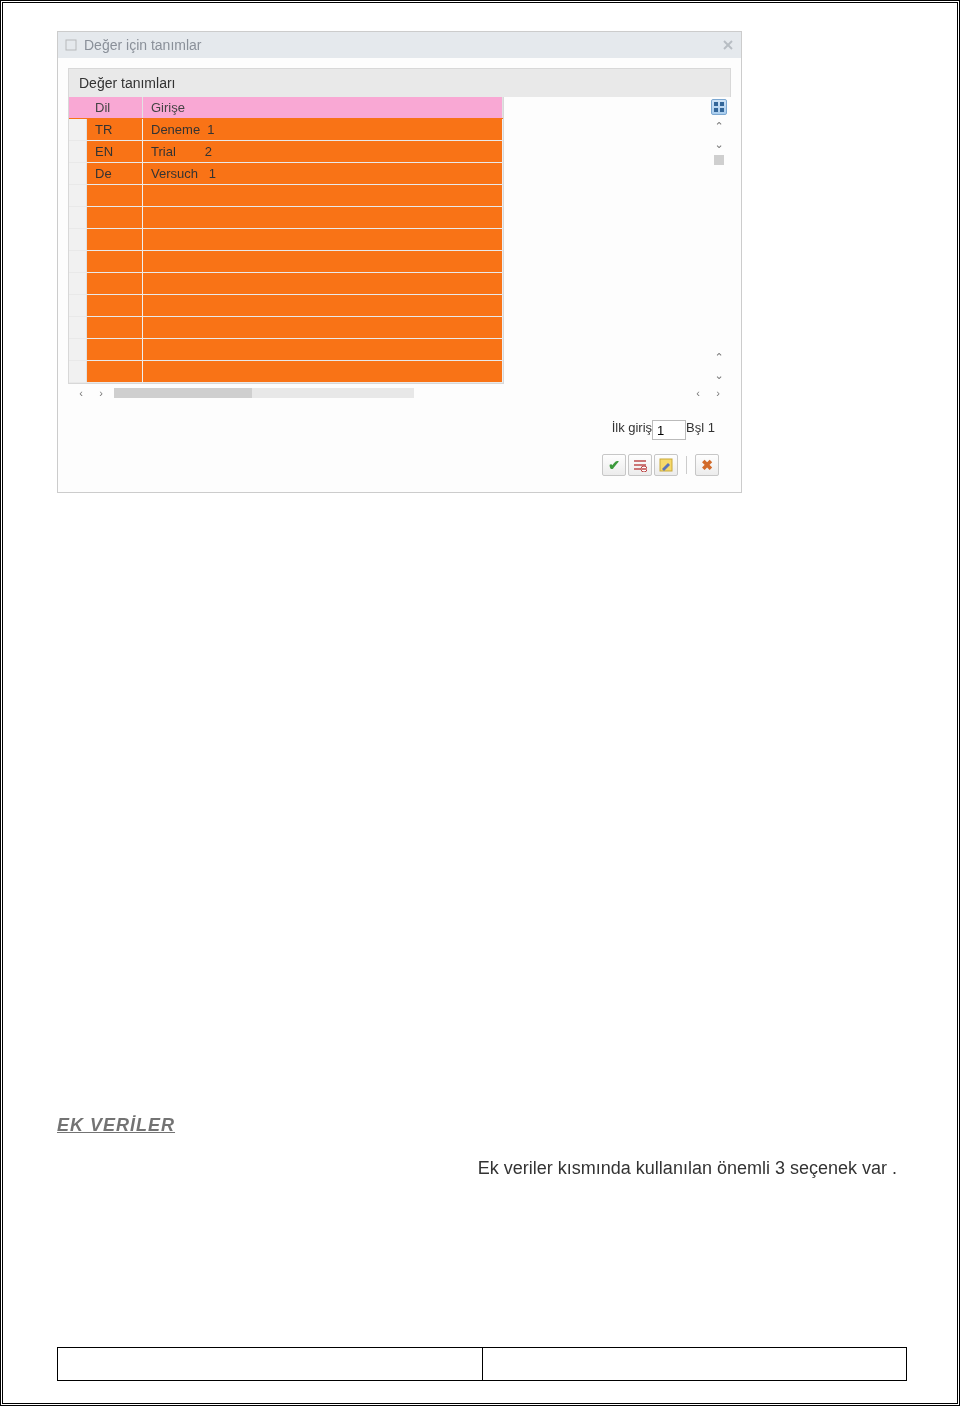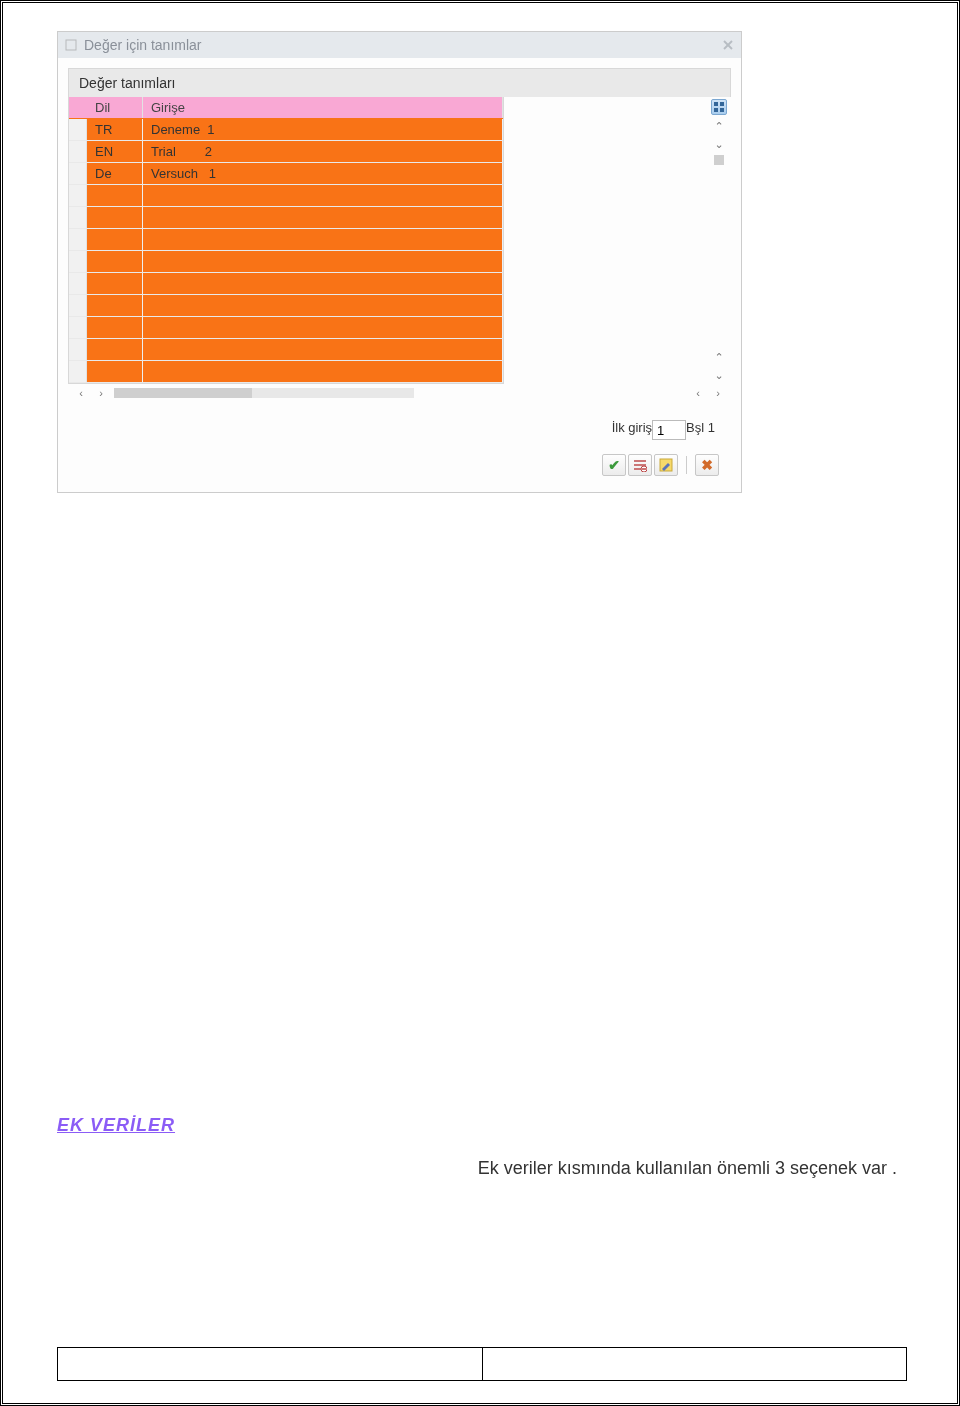--- a/index.html
+++ b/index.html
@@ -188,21 +188,21 @@
   }
   .check-glyph { color: #3c9a3c; font-weight: bold; }
   .x-glyph { color: #d26a2a; font-weight: bold; }
   .doc-section {
     position: absolute;
     left: 54px;
     top: 1112px;
     width: 840px;
   }
   .doc-heading {
-    color: #8b5cf6;
+    color: #737373;
     font-style: italic;
     font-weight: bold;
     text-decoration: underline;
     letter-spacing: 1px;
     font-size: 18px;
     margin-bottom: 22px;
     font-family: Arial, sans-serif;
   }
   .doc-para {
     font-size: 18px;

